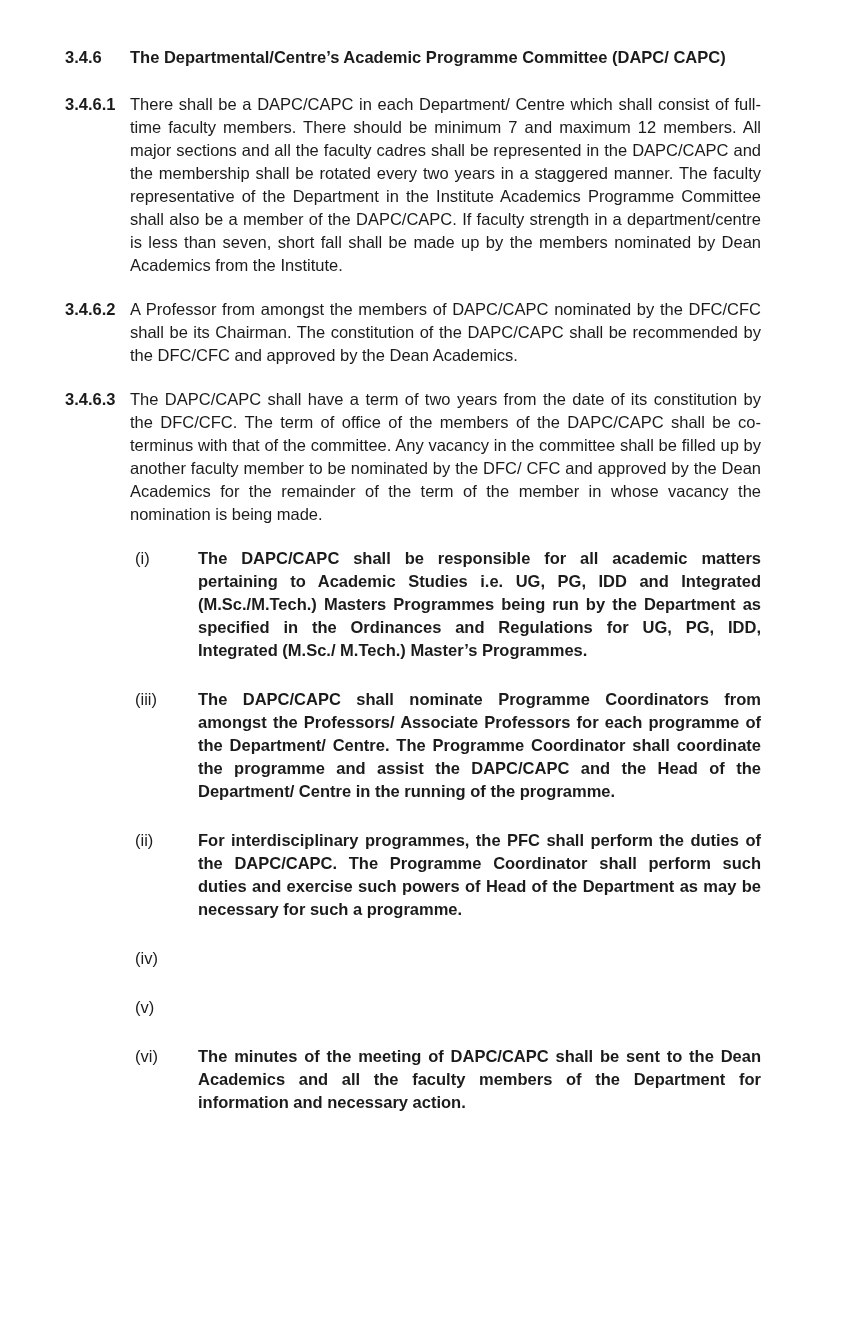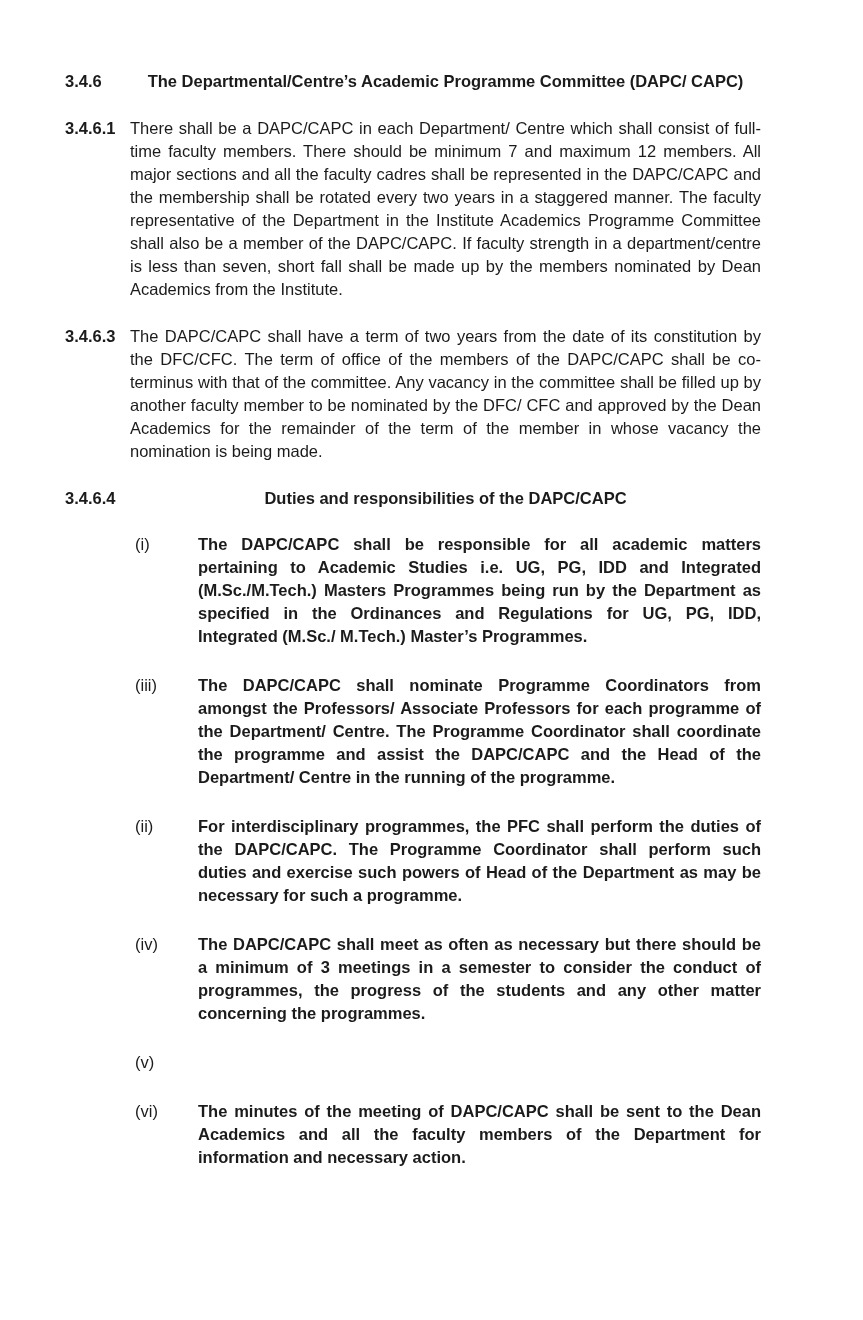--- a/index.html
+++ b/index.html
@@ -15,33 +15,32 @@
     color: #1b1b1b;
     font-family: "Liberation Sans", "DejaVu Sans", sans-serif;
     font-size: 16.5px;
     line-height: 23px;
     padding: 46px 102px 20px 65px;
     overflow: hidden;
   }
   .row {
     display: flex;
     align-items: flex-start;
-    margin-top: 24px;
   }
   .num-col {
     flex: 0 0 65px;
     font-weight: bold;
   }
   .heading-row {
     font-weight: bold;
     margin-bottom: 24px;
   }
   .heading-title {
     flex: 1;
-    text-align: center;
+    text-align: left;
   }
   .para {
     margin-bottom: 21px;
   }
   .para-text {
     flex: 1;
     text-align: justify;
   }
   .subheading-row {
     font-weight: bold;
@@ -72,51 +71,50 @@
   <div class="row heading-row">
     <span class="num-col">3.4.6</span>
     <span class="heading-title">The Departmental/Centre’s Academic Programme Committee (DAPC/ CAPC)</span>
   </div>
 
   <div class="row para">
     <span class="num-col">3.4.6.1</span>
     <div class="para-text">There shall be a DAPC/CAPC in each Department/ Centre which shall consist of full-time faculty members. There should be minimum 7 and maximum 12 members. All major sections and all the faculty cadres shall be represented in the DAPC/CAPC and the membership shall be rotated every two years in a staggered manner.  The faculty representative of the Department in the Institute Academics Programme Committee shall also be a member of the DAPC/CAPC. If faculty strength in a department/centre is less than seven, short fall shall be made up by the members nominated by Dean Academics from the Institute.</div>
   </div>
 
+  <div class="row para">
+    <span class="num-col">3.4.6.2</span>
+    <div class="para-text">A Professor from amongst the members of DAPC/CAPC nominated by the DFC/CFC shall be its Chairman. The constitution of the DAPC/CAPC shall be recommended by the DFC/CFC and approved by the Dean Academics.</div>
+  </div>
 
   <div class="row para">
     <span class="num-col">3.4.6.3</span>
     <div class="para-text">The DAPC/CAPC shall have a term of two years from the date of its constitution by the DFC/CFC. The term of office of the members of the DAPC/CAPC shall be co-terminus with that of the committee. Any vacancy in the committee shall be filled up by another faculty member to be nominated by the DFC/ CFC and approved by the Dean Academics for the remainder of the term of the member in whose vacancy the nomination is being made.</div>
   </div>
 
-  <div class="row subheading-row">
-    <span class="num-col">3.4.6.4</span>
-    <span class="heading-title">Duties and responsibilities of the DAPC/CAPC</span>
-  </div>
 
   <div class="list">
 
     <div class="list-item">
       <span class="list-label">(i)</span>
       <div class="list-text">The DAPC/CAPC shall be responsible for all academic matters pertaining to Academic Studies i.e. UG, PG, IDD and Integrated (M.Sc./M.Tech.) Masters Programmes being run by the Department as specified in the Ordinances and Regulations for UG, PG, IDD, Integrated  (M.Sc./ M.Tech.) Master’s Programmes.</div>
     </div>
 
     <div class="list-item">
       <span class="list-label">(iii)</span>
       <div class="list-text">The DAPC/CAPC shall nominate Programme Coordinators from amongst the Professors/ Associate Professors for each programme of the Department/ Centre. The Programme Coordinator shall coordinate the programme and assist the DAPC/CAPC and the Head of the Department/ Centre in the running of the programme.</div>
     </div>
 
     <div class="list-item">
       <span class="list-label">(ii)</span>
       <div class="list-text">For interdisciplinary programmes, the PFC shall perform the duties of the DAPC/CAPC. The Programme Coordinator shall perform such duties and exercise such powers of Head of the Department as may be necessary for such a programme.</div>
     </div>
 
     <div class="list-item">
       <span class="list-label">(iv)</span>
-      <div class="list-text">The DAPC/CAPC shall meet as often as necessary but there should be a minimum of 3 meetings in a semester to consider the conduct of programmes, the progress of the students and any other matter concerning the programmes.</div>
     </div>
 
     <div class="list-item">
       <span class="list-label">(v)</span>
     </div>
 
     <div class="list-item">
       <span class="list-label">(vi)</span>
       <div class="list-text">The minutes of the meeting of DAPC/CAPC shall be sent to the Dean Academics and all the faculty members of the Department for information and necessary action.</div>
     </div>

